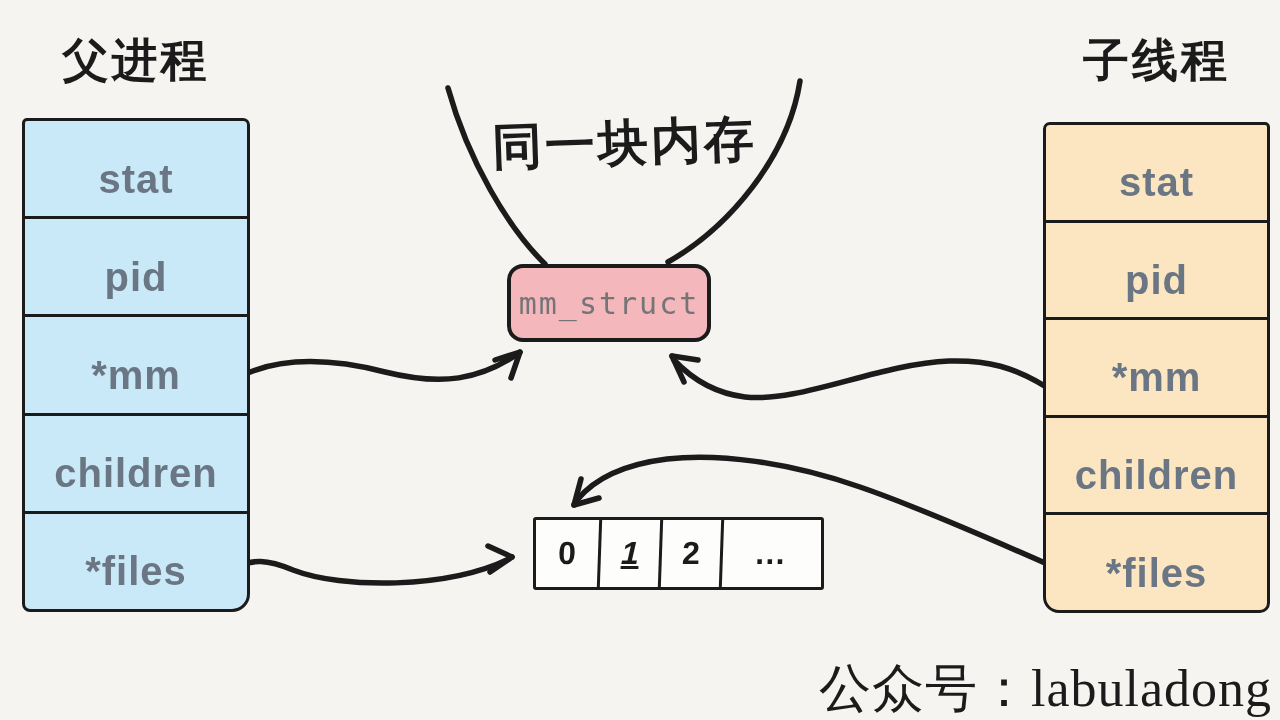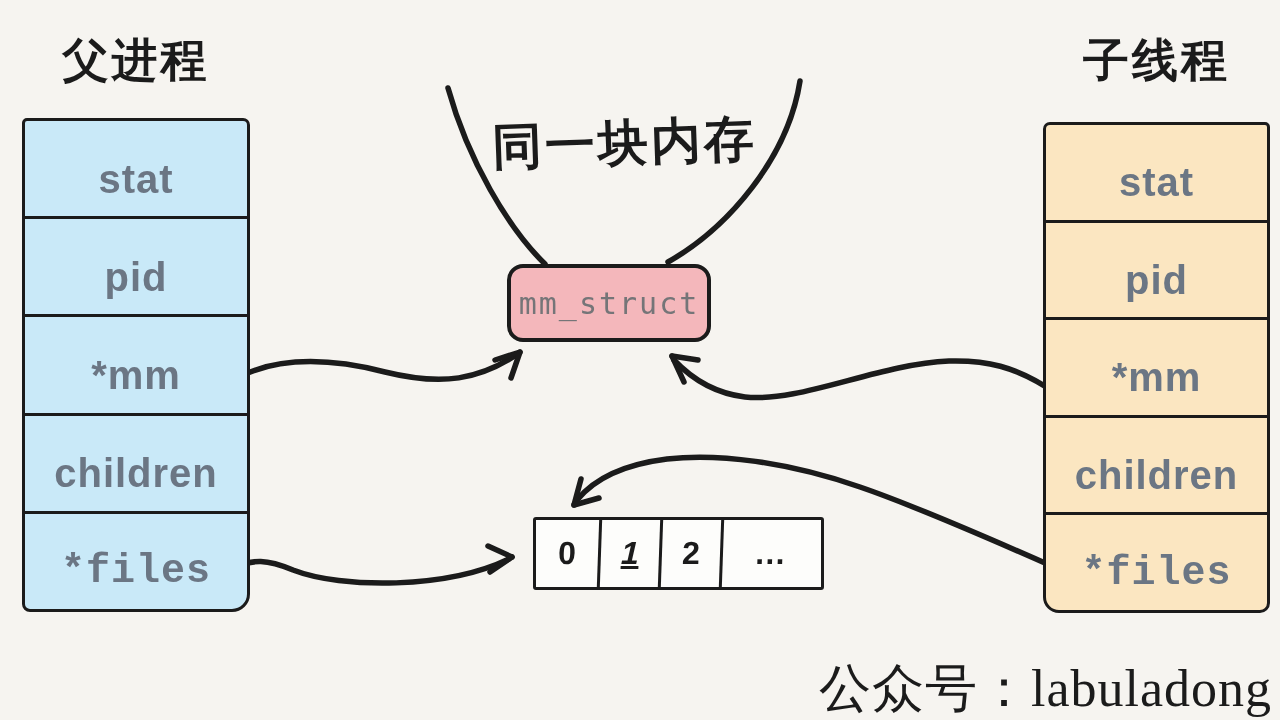--- a/index.html
+++ b/index.html
@@ -28,21 +28,21 @@
   .struct-box.child {
     left:1043px; top:122px; width:227px; height:491px;
     background:var(--child-box-fill,#fbe6c1);
     border-radius:7px 5px 10px 16px;
   }
   .row {
     flex:1; display:flex; align-items:center; justify-content:center;
     font-size:40px; font-weight:bold; color:var(--field-text,#6b7684);
     border-bottom:3.5px solid var(--ink,#191919); letter-spacing:1px;margin-top:21px;
   }
-  .row:last-child { border-bottom:none;font-family:Liberation Mono, monospace; }
+  .row:last-child { border-bottom:none; }
 
   .memory-note {
     position:absolute; left:492px; top:110px;
     font-size:50px; font-weight:600; color:var(--ink,#191919);
     letter-spacing:3px; transform:rotate(-2deg); white-space:nowrap;
   }
 
   .mm-struct {
     position:absolute; left:507px; top:264px; width:204px; height:78px;
     background:var(--mm-struct-fill,#f4b7bb);

